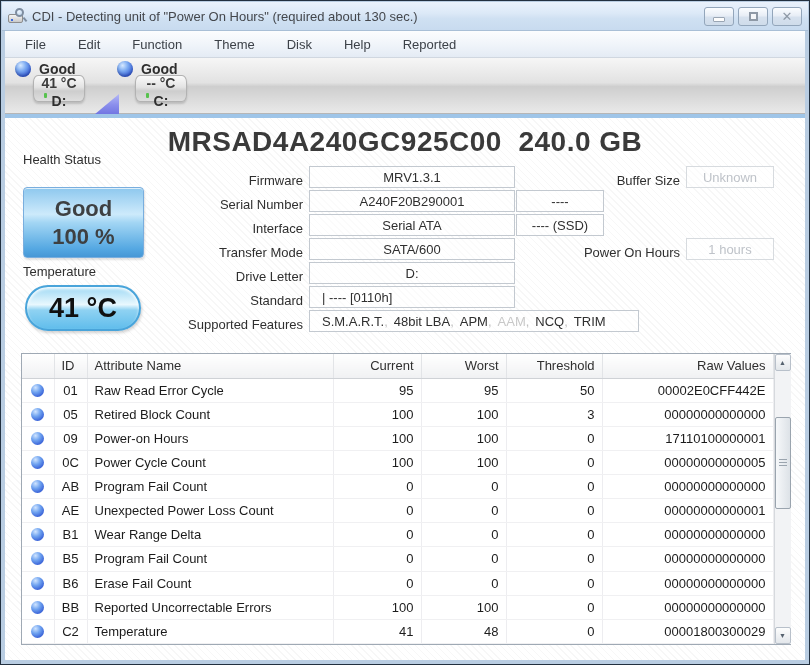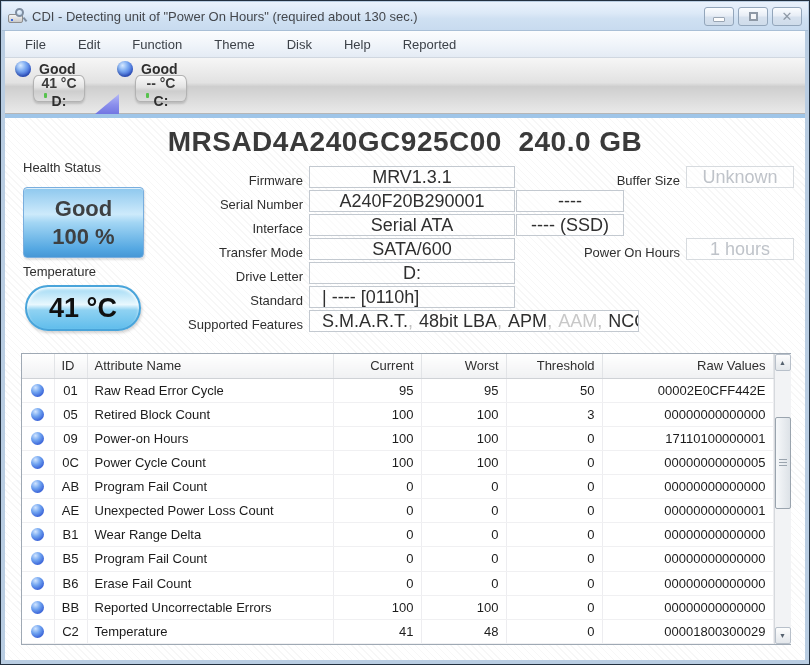--- a/index.html
+++ b/index.html
@@ -102,25 +102,25 @@
   
   .info-grid{ position:absolute; top:48px; }
   .info-grid.center{ left:178px; }
   .info-grid.right{ left:505px; }
   .info-row{ display:flex; align-items:flex-end; height:22px; margin-bottom:2px; }
   .info-label{ font-size:13px; color:#2f2f2f; text-align:right; }
   .center .info-label{ width:120px; }
   .right .info-label{ width:170px; }
   .info-box{
     margin-left:6px; height:22px; border:1px solid #c3c9d0; background:rgba(255,255,255,.55);
-    font-size:18px; color:#2f2f2f; display:flex; align-items:center; justify-content:center;
+    font-size:13px; color:#2f2f2f; display:flex; align-items:center; justify-content:center;
     overflow:hidden; white-space:nowrap;
   }
   .center .info-box{ width:206px; }
-  .right .info-box{ width:108px; }
+  .right .info-box{ width:88px; }
   .info-box.left-align{ justify-content:flex-start; padding-left:12px; }
   .info-box.wide{ width:330px; }
   .info-box.muted{ color:#bfc3c9; border-color:#d7dbdf; }
   .feat-sep{ color:#c0c0c0; margin-right:6px; }
   .feat.muted{ color:#c8c8c8; }
   
   .smart-wrap{
     position:absolute; left:16px; top:235px; width:770px; height:292px;
     border:1px solid #9fa9b4; background:#ffffff; display:flex;
   }
@@ -218,21 +218,21 @@
       <div class="tab-temp">-- °C</div>
       <div class="tab-letter">C:</div>
     </div>
     <div class="sel-triangle"></div>
   </div>
   <div class="blue-line"></div>
 
   <div class="main">
     <div class="model-title">MRSAD4A240GC925C00  240.0 GB</div>
 
-    <div class="side-label" style="left:18px; top:42px;">Health Status</div>
+    <div class="side-label" style="left:18px; top:34px;">Health Status</div>
     <div class="health-btn">
       <div class="health-line">Good</div>
       <div class="health-line">100 %</div>
     </div>
 
     <div class="side-label" style="left:18px; top:146px;">Temperature</div>
     <div class="temp-pill">
       <div class="temp-value">41 °C</div>
     </div>
 

